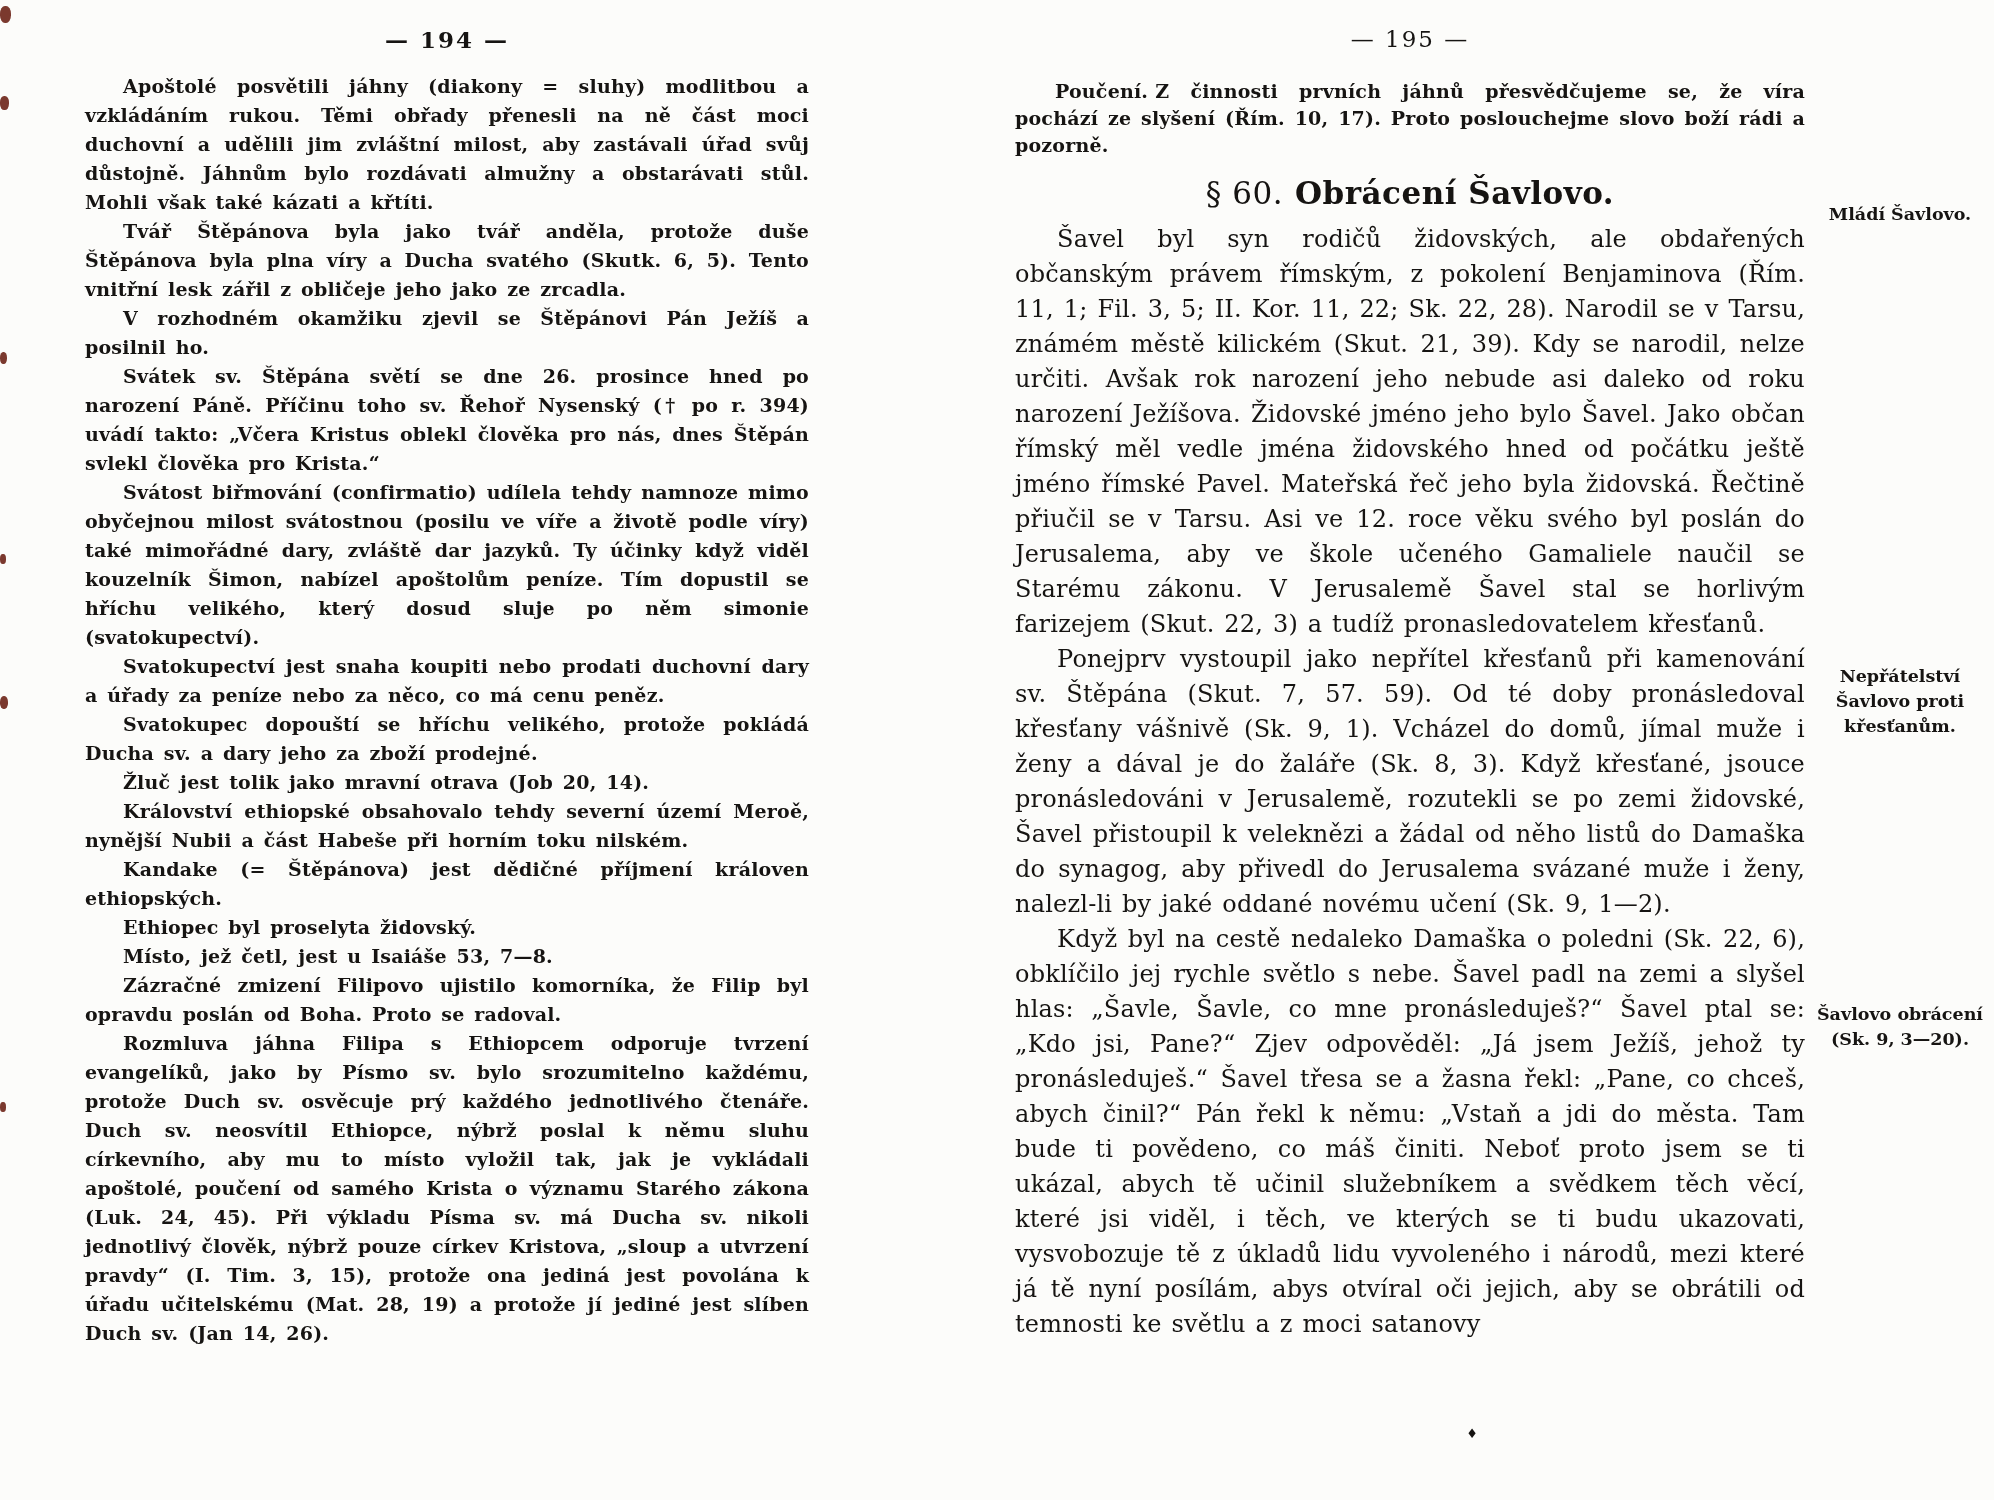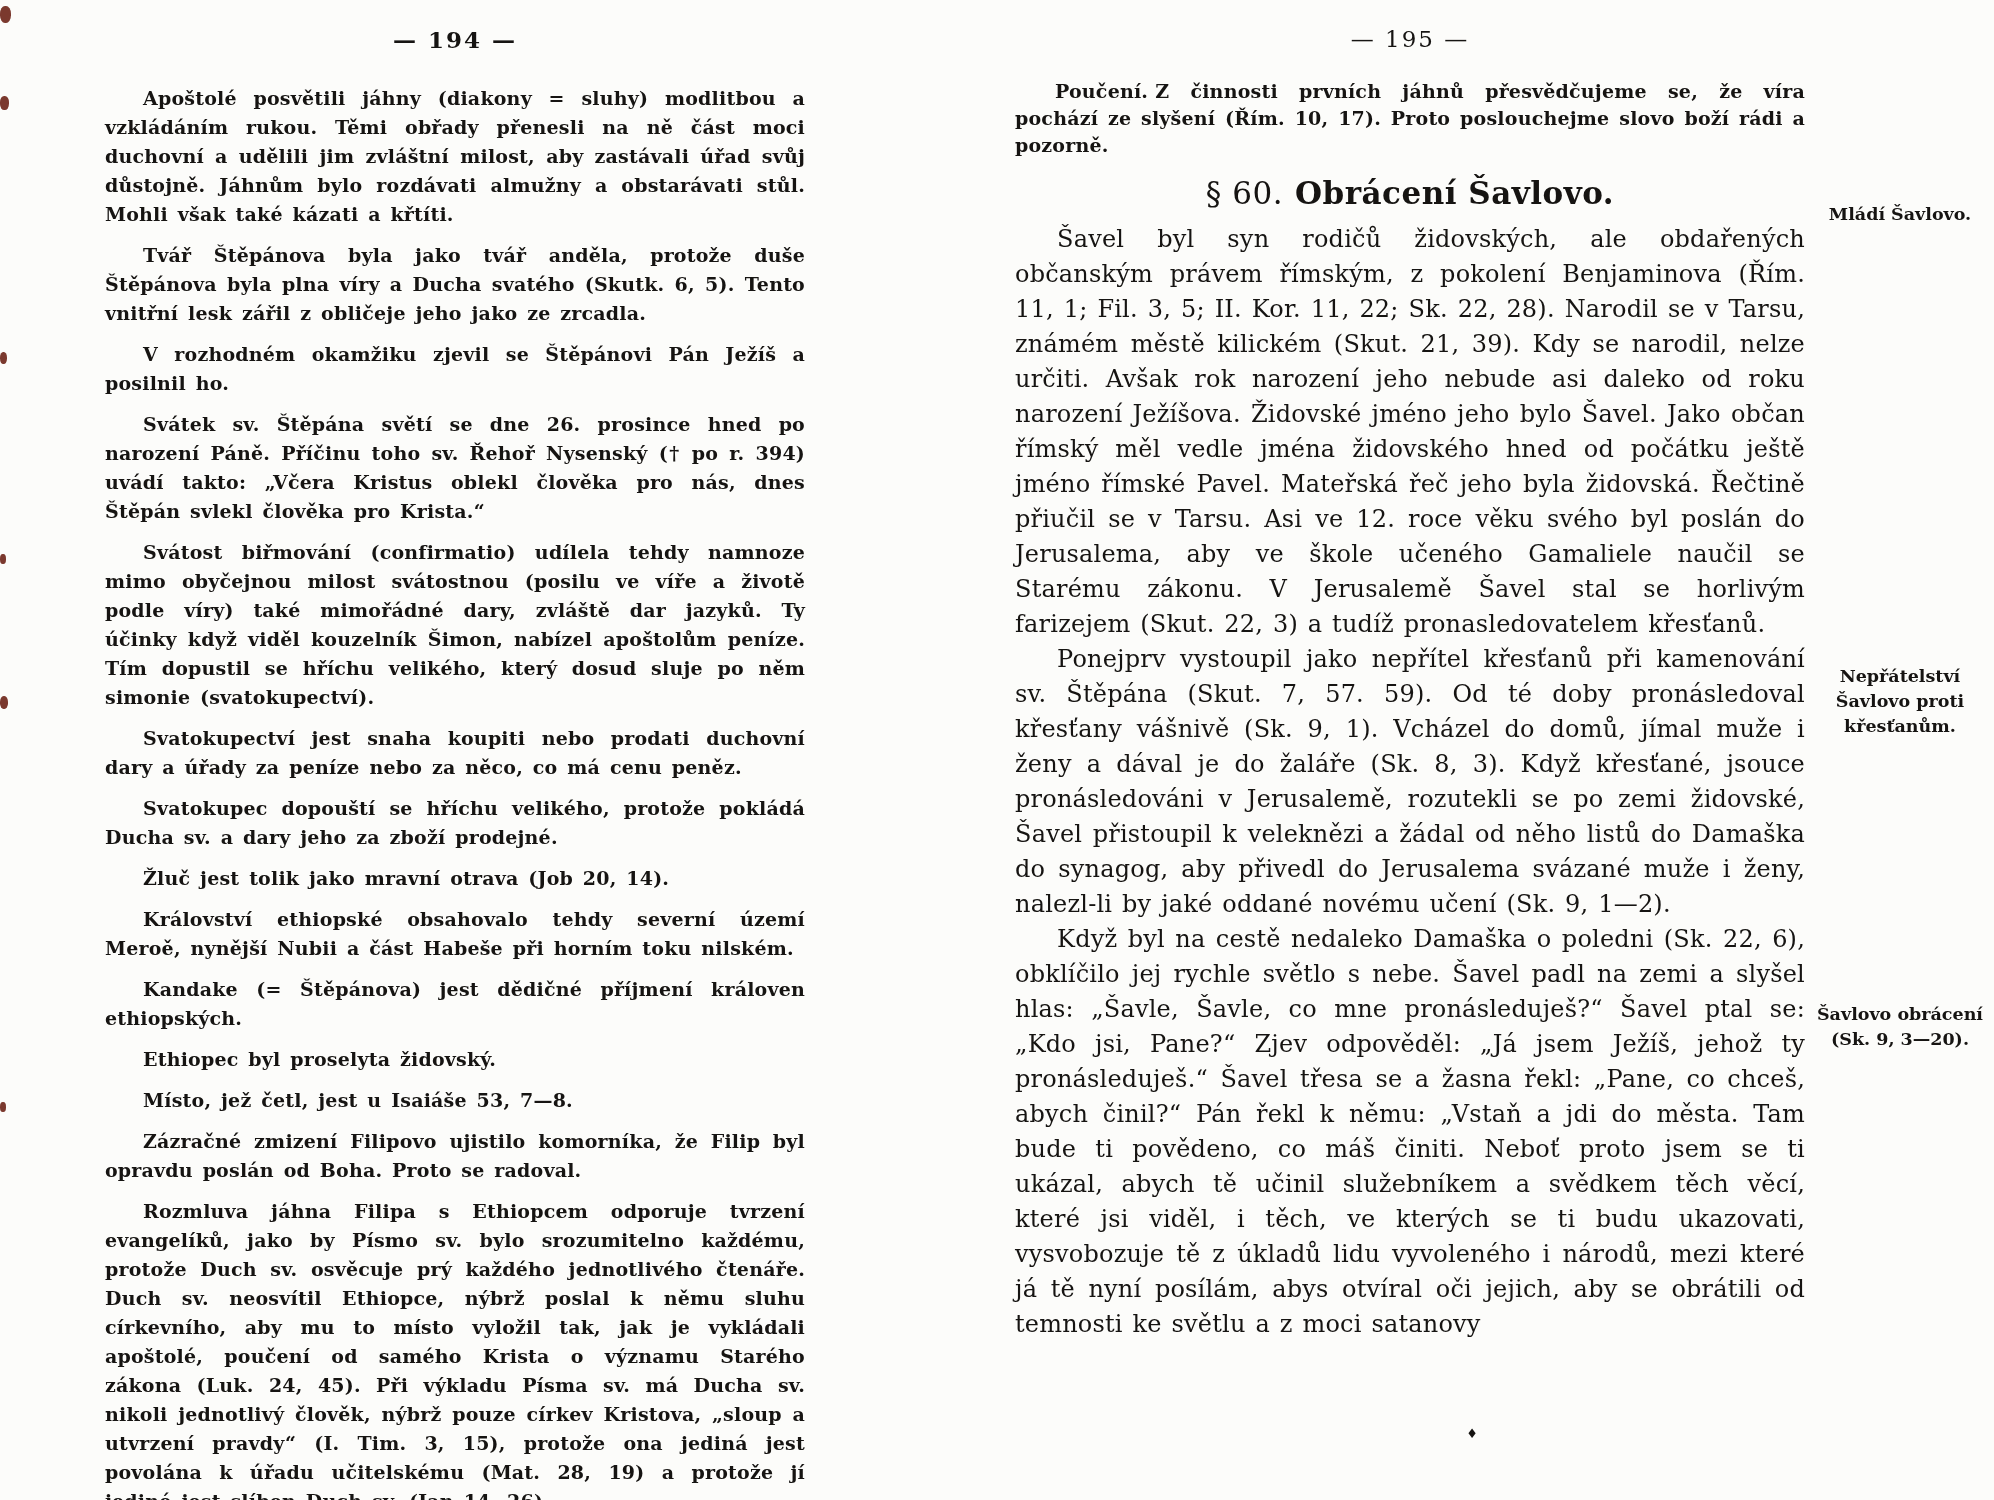--- a/index.html
+++ b/index.html
@@ -6,31 +6,31 @@
   .scan {
     position:relative;
     width:1994px; height:1500px;
     margin:0 auto;
     background:#fcfcfa;
     overflow:hidden;
     font-family:"DejaVu Serif","Liberation Serif",serif;
     color:#161412;
   }
   
-  .page-left { position:absolute; left:8px; top:0; width:890px; height:1500px; }
+  .page-left { position:absolute; left:0; top:0; width:890px; height:1500px; }
   .page-left .pagenum {
     position:absolute; top:26px; left:85px; width:724px;
     text-align:center; font-size:23px; font-weight:700; letter-spacing:2px;
   }
   .page-left .body-text {
     position:absolute; top:72px; left:85px; width:724px;
     font-size:19px; line-height:29px; font-weight:700;
     text-align:justify; word-spacing:3px; letter-spacing:.2px;
   }
-  .page-left .body-text p { margin:12px; text-indent:38px; }
+  .page-left .body-text p { margin:0; text-indent:38px; }
 
   
   .page-right { position:absolute; left:1000px; top:0; width:994px; height:1500px; }
   .page-right .pagenum {
     position:absolute; top:26px; left:15px; width:790px;
     text-align:center; font-size:23px; letter-spacing:2px;
   }
   .page-right .body-text {
     position:absolute; top:78px; left:15px; width:790px;
   }

